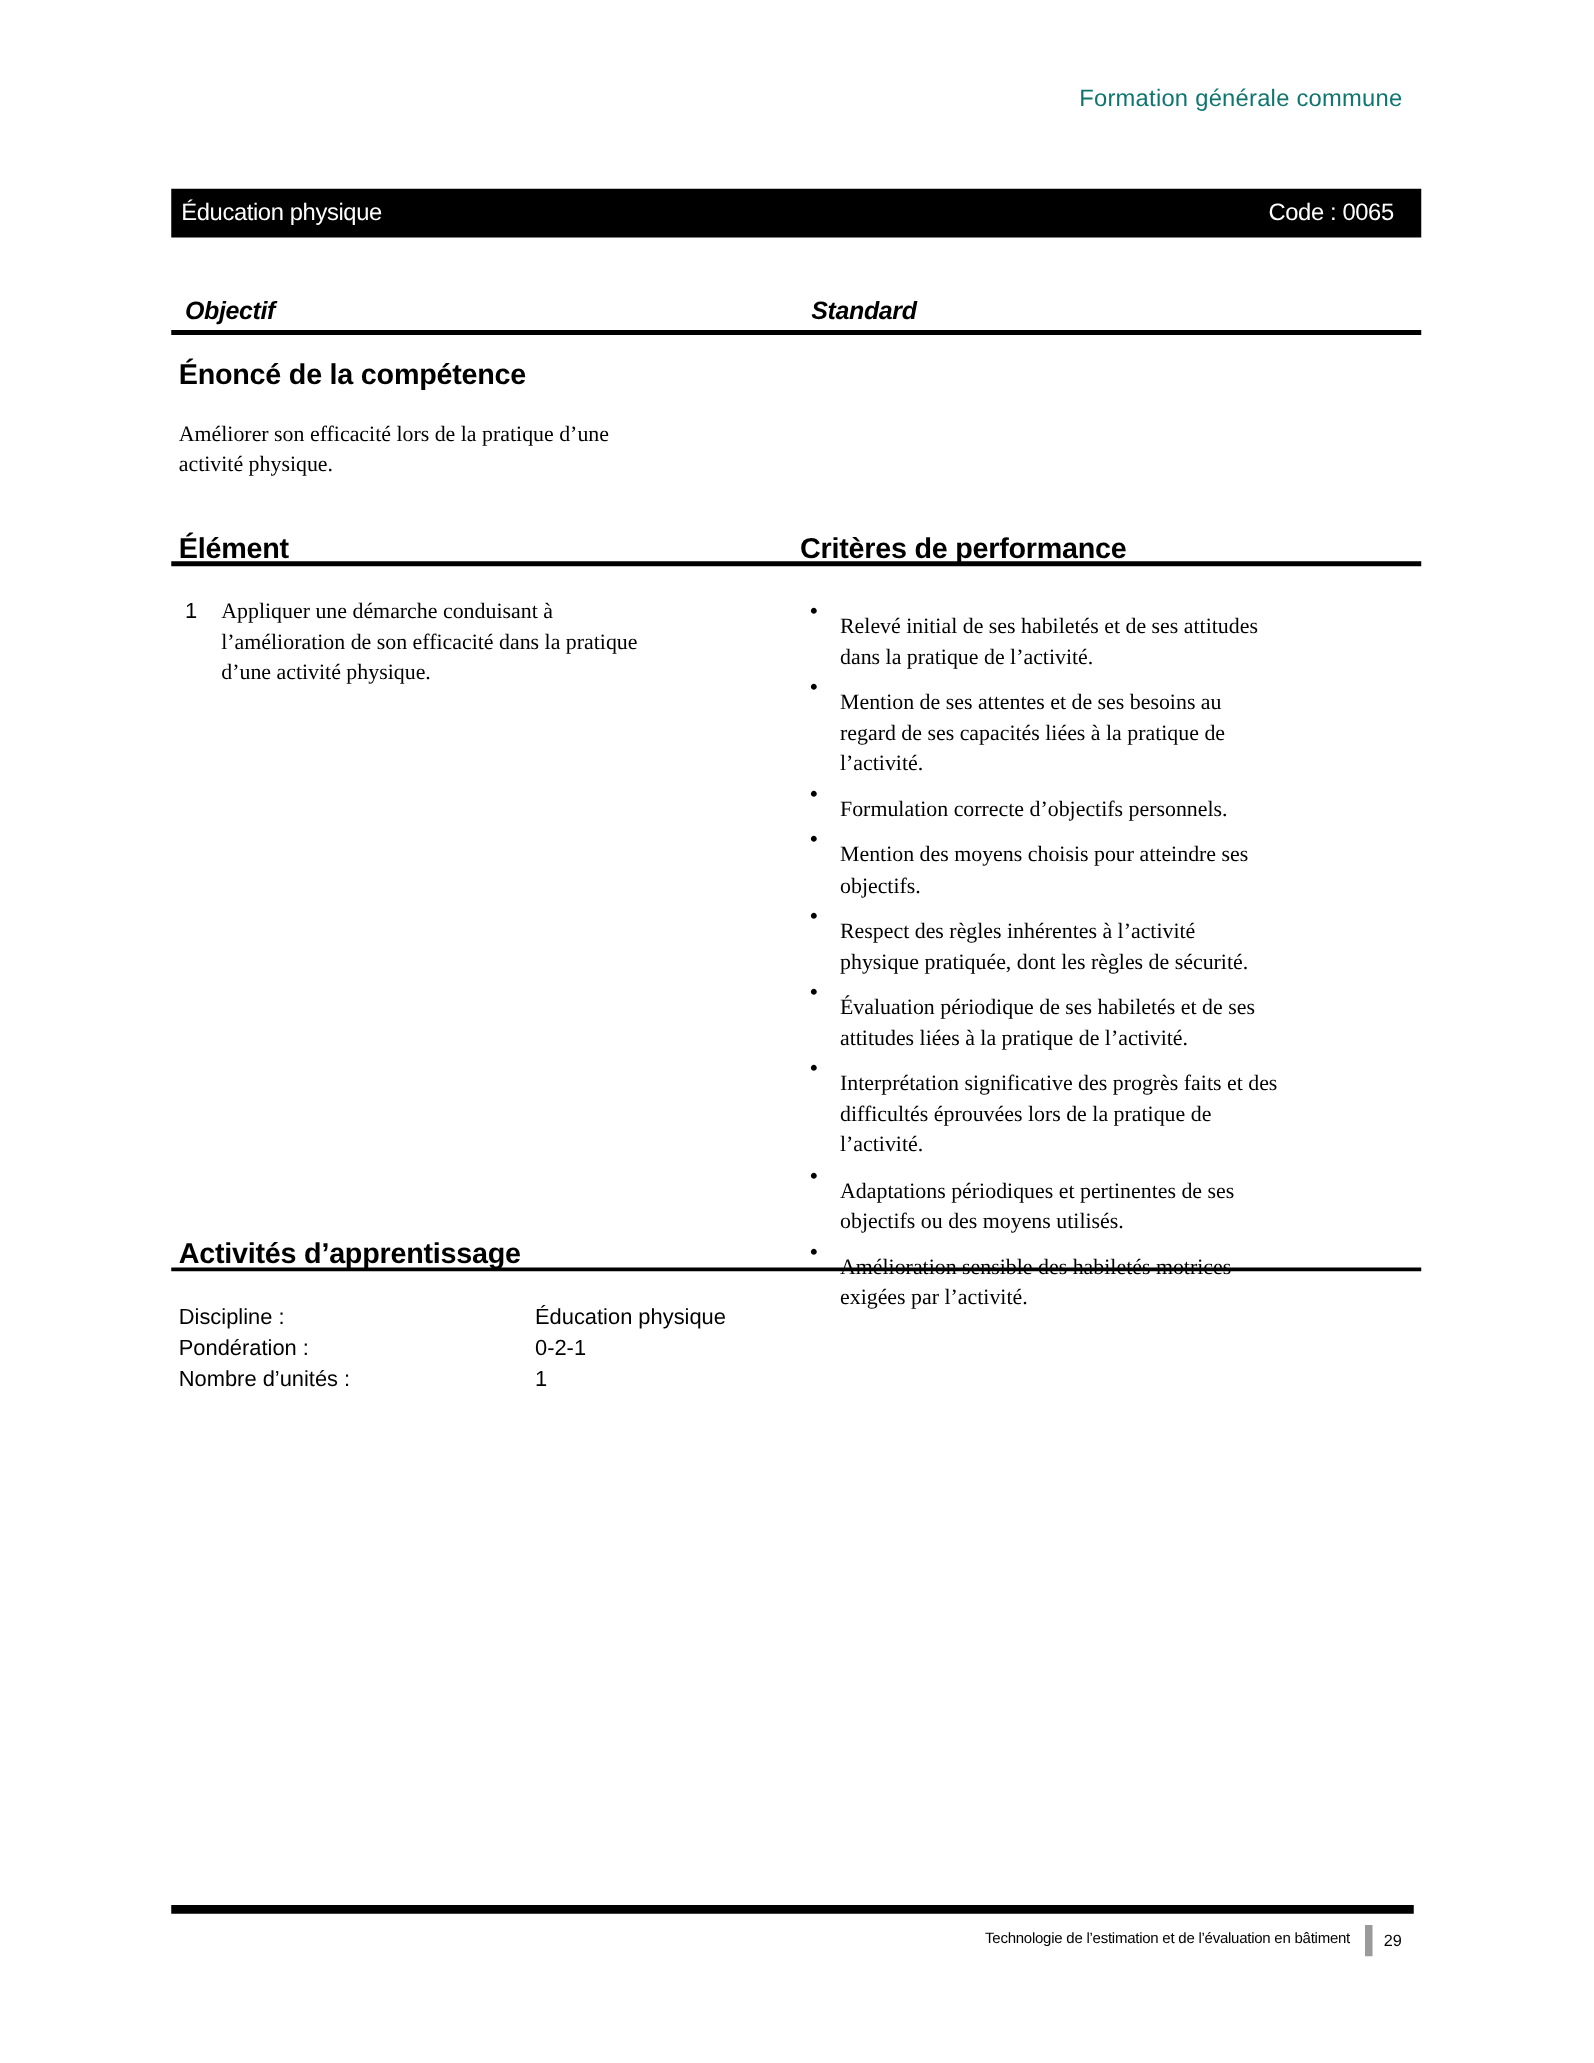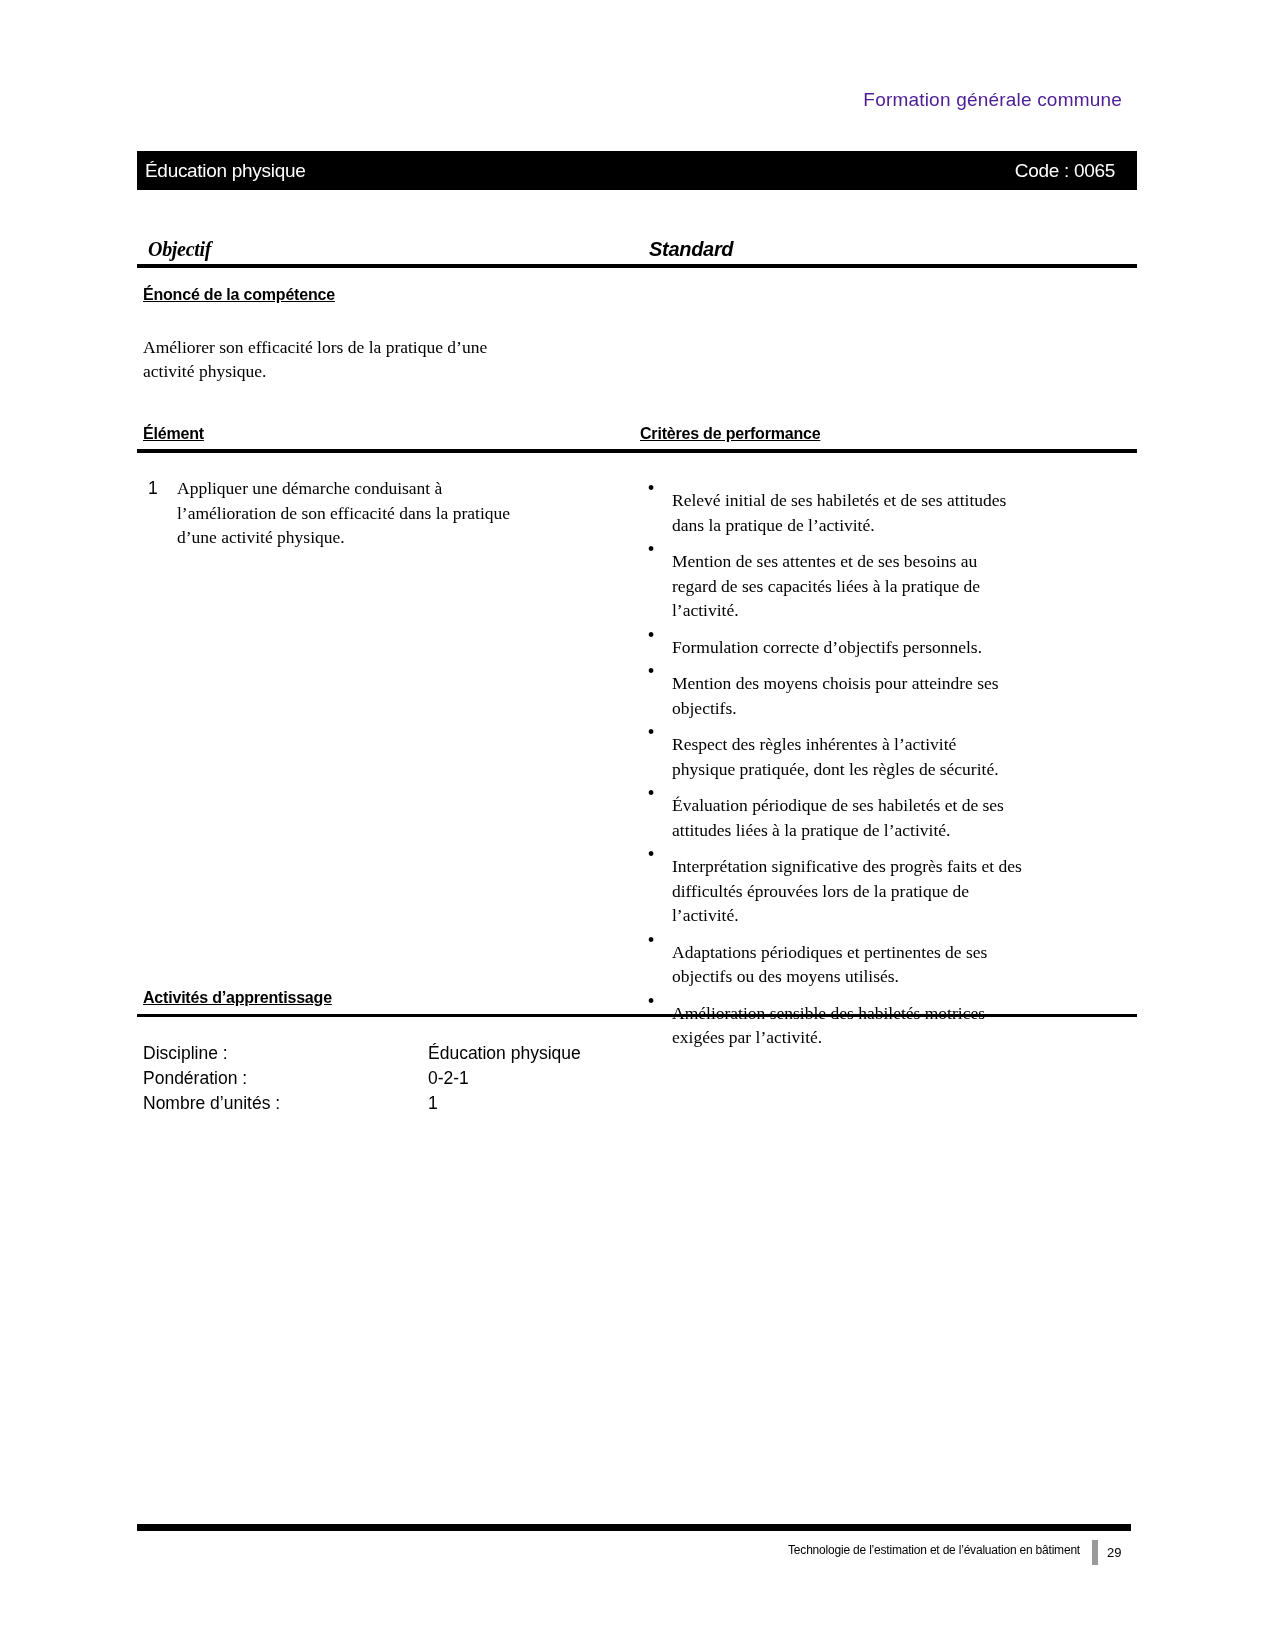--- a/index.html
+++ b/index.html
@@ -14,23 +14,22 @@
     background: #ffffff;
     font-family: "Liberation Sans", sans-serif;
     color: #000000;
     overflow: hidden;
   }
   .running-header {
     position: absolute;
     top: 69px;
     right: 153px;
     font-size: 19px;
-    color: #4c1d95;
+    color: #0f766e;
     letter-spacing: 0.2px;
-    margin-top: 20px;
   }
   .title-bar {
     position: absolute;
     top: 151px;
     left: 137px;
     width: 1000px;
     height: 39px;
     background: #000000;
     color: #ffffff;
     display: flex;
@@ -42,38 +41,37 @@
     letter-spacing: -0.3px;
   }
   .col-head {
     position: absolute;
     top: 238px;
     font-size: 20px;
     font-weight: bold;
     font-style: italic;
     letter-spacing: -0.3px;
   }
-  .col-head.objectif { left: 148px; font-family: Liberation Serif, serif; }
+  .col-head.objectif { left: 148px; }
   .col-head.standard { left: 649px; }
   .rule {
     position: absolute;
     left: 137px;
     width: 1000px;
     background: #000000;
   }
   .rule-1 { top: 264px; height: 4px; }
   .rule-2 { top: 449px; height: 4px; }
   .rule-3 { top: 1014px; height: 3px; }
   .sec-heading {
     position: absolute;
     left: 143px;
-    font-size: 16px;
+    font-size: 23px;
     font-weight: bold;
     letter-spacing: -0.2px;
-    text-decoration: underline;
   }
   .enonce-heading { top: 286px; }
   .element-heading { top: 425px; left: 143px; }
   .criteres-heading { top: 425px; left: 640px; }
   .activites-heading { top: 989px; }
   .body-text {
     font-size: 17.5px;
     line-height: 24.5px;
     white-space: pre-line;
     font-family: Liberation Serif, serif;

